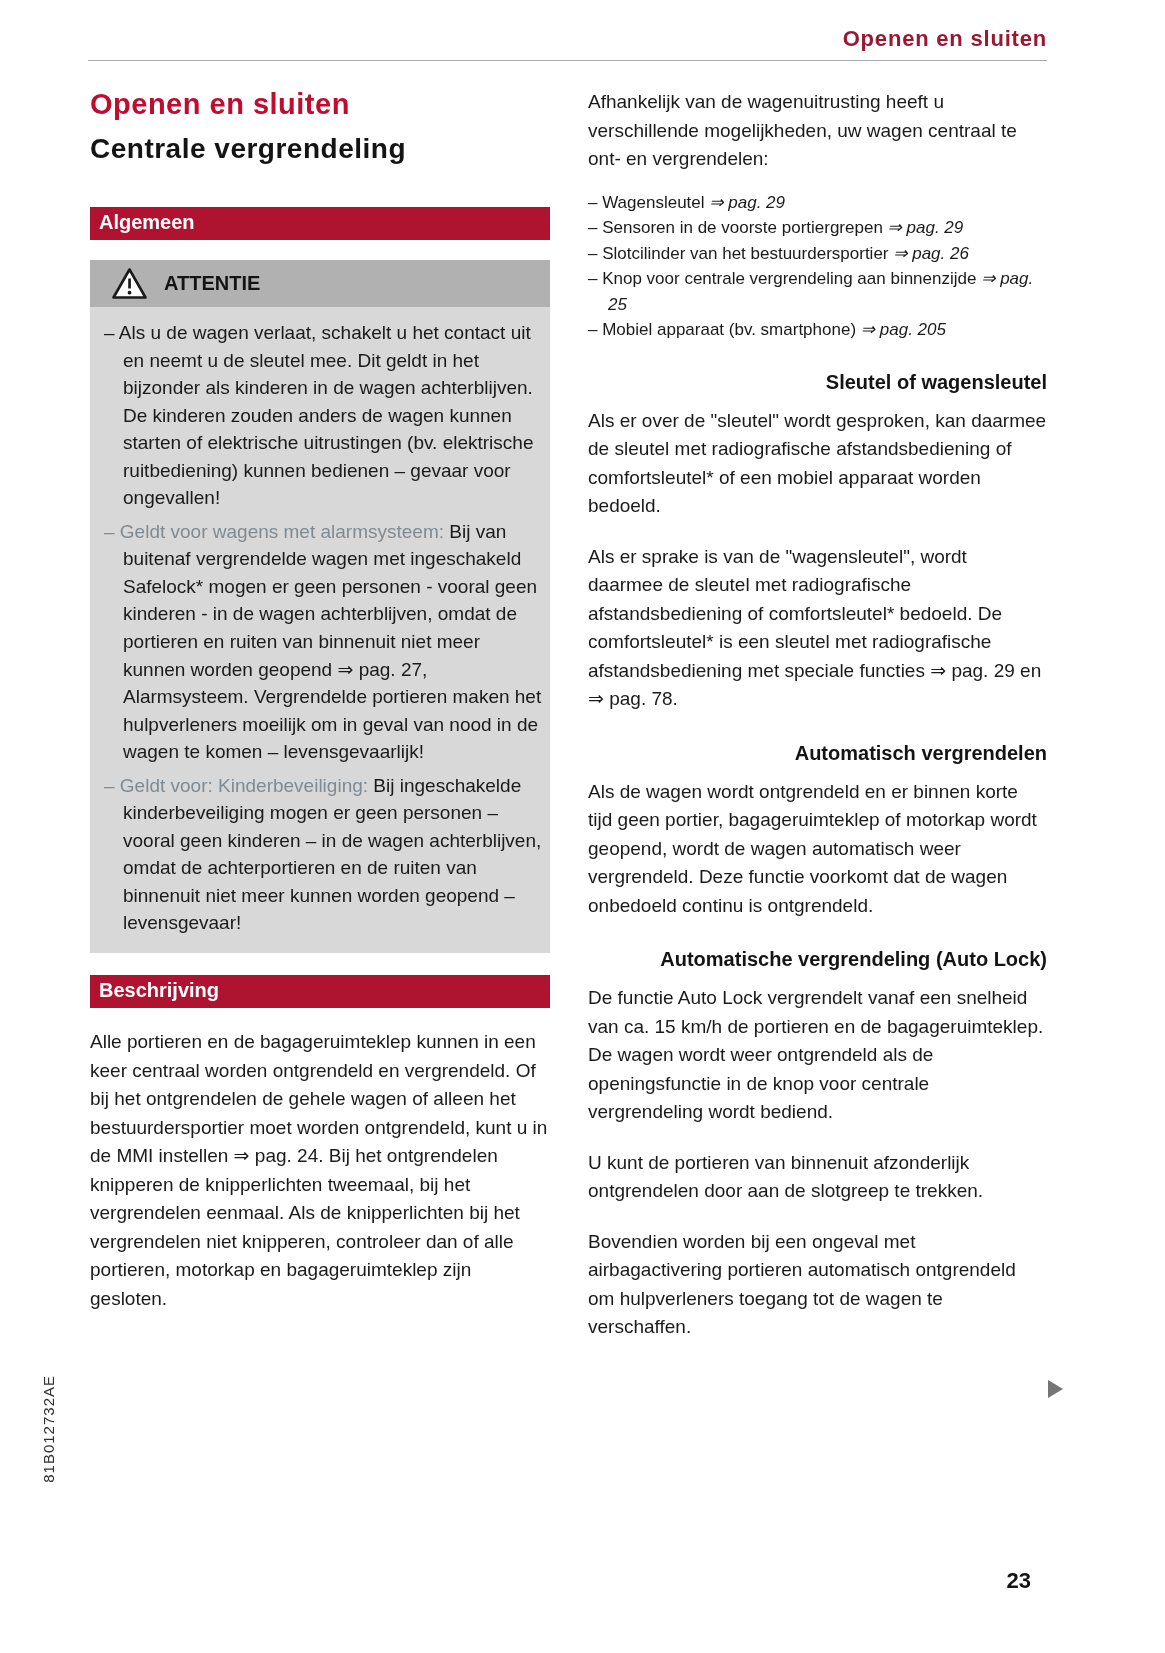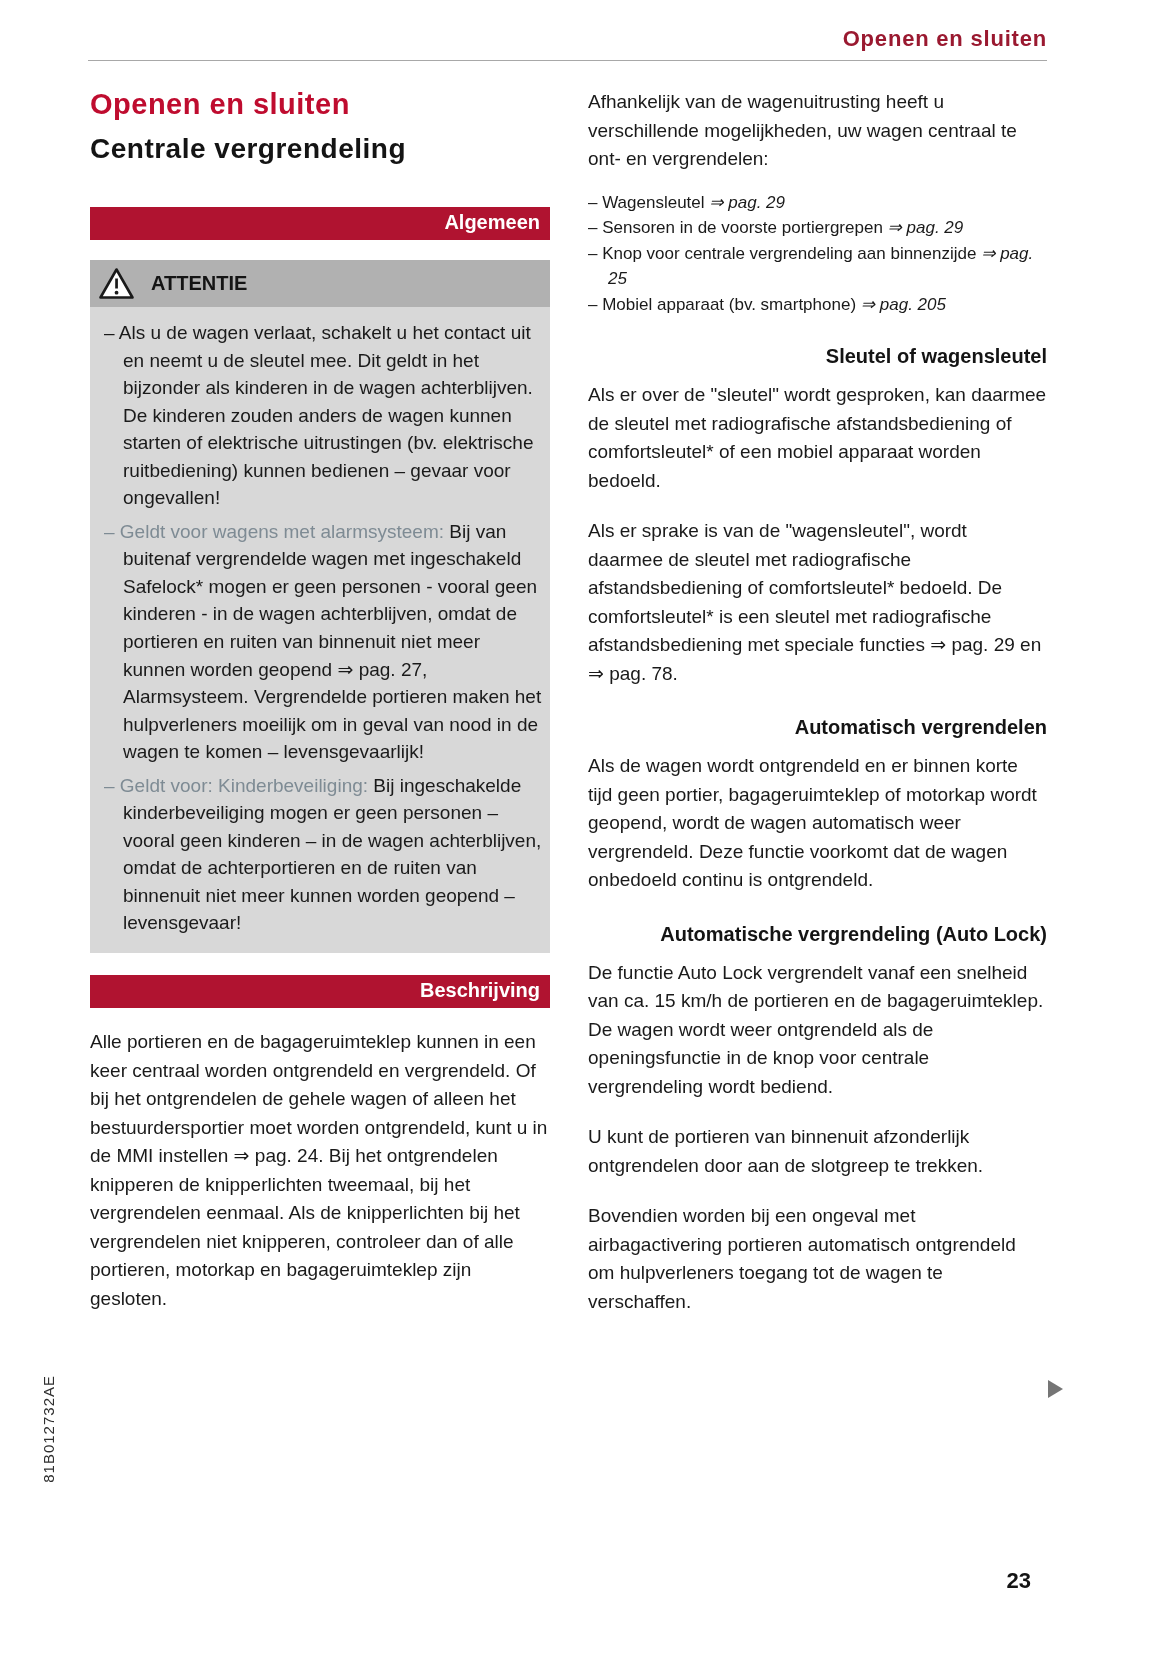--- a/index.html
+++ b/index.html
@@ -57,29 +57,28 @@
     letter-spacing: 0.5px;
     color: #141414;
   }
   .red-banner {
     background: #b01330;
     color: #ffffff;
     font-size: 20px;
     font-weight: bold;
     padding: 4px 10px 6px 9px;
     margin: 0 0 20px 0;
-    text-align: right;
   }
   .warning-box { margin: 0 0 22px 0; }
   .warning-header {
     background: #b1b1b1;
     display: flex;
     align-items: center;
     gap: 16px;
-    padding: 7px 8px;
+    padding: 7px 21px;
     font-size: 20px;
     font-weight: bold;
     color: #141414;
   }
   .warning-body {
     background: #d8d8d8;
     padding: 12px 4px 16px 14px;
     font-size: 19px;
     line-height: 1.45;
   }
@@ -183,20 +182,21 @@
 
       <p class="body-par">Alle portieren en de bagageruimteklep kunnen in een keer centraal worden ontgrendeld en vergrendeld. Of bij het ontgrendelen de gehele wagen of alleen het bestuurdersportier moet worden ontgrendeld, kunt u in de MMI instellen ⇒ pag. 24. Bij het ontgrendelen knipperen de knipperlichten tweemaal, bij het vergrendelen eenmaal. Als de knipperlichten bij het vergrendelen niet knipperen, controleer dan of alle portieren, motorkap en bagageruimteklep zijn gesloten.</p>
     </div>
 
     <div class="col-right">
       <p class="body-par" style="margin-bottom:16px;">Afhankelijk van de wagenuitrusting heeft u verschillende mogelijkheden, uw wagen centraal te ont- en vergrendelen:</p>
 
       <div class="dash-list">
         <div class="dash-item"><span>– Wagensleutel</span> <span class="ref">⇒ pag. 29</span></div>
         <div class="dash-item"><span>– Sensoren in de voorste portiergrepen</span> <span class="ref">⇒ pag. 29</span></div>
+        <div class="dash-item"><span>– Slotcilinder van het bestuurdersportier</span> <span class="ref">⇒ pag. 26</span></div>
         <div class="dash-item"><span>– Knop voor centrale vergrendeling aan binnenzijde</span> <span class="ref">⇒ pag. 25</span></div>
         <div class="dash-item"><span>– Mobiel apparaat (bv. smartphone)</span> <span class="ref">⇒ pag. 205</span></div>
       </div>
 
       <h3 class="sub-heading">Sleutel of wagensleutel</h3>
       <p class="body-par">Als er over de "sleutel" wordt gesproken, kan daarmee de sleutel met radiografische afstandsbediening of comfortsleutel* of een mobiel apparaat worden bedoeld.</p>
       <p class="body-par">Als er sprake is van de "wagensleutel", wordt daarmee de sleutel met radiografische afstandsbediening of comfortsleutel* bedoeld. De comfortsleutel* is een sleutel met radiografische afstandsbediening met speciale functies ⇒ pag. 29 en ⇒ pag. 78.</p>
 
       <h3 class="sub-heading">Automatisch vergrendelen</h3>
       <p class="body-par">Als de wagen wordt ontgrendeld en er binnen korte tijd geen portier, bagageruimteklep of motorkap wordt geopend, wordt de wagen automatisch weer vergrendeld. Deze functie voorkomt dat de wagen onbedoeld continu is ontgrendeld.</p>

